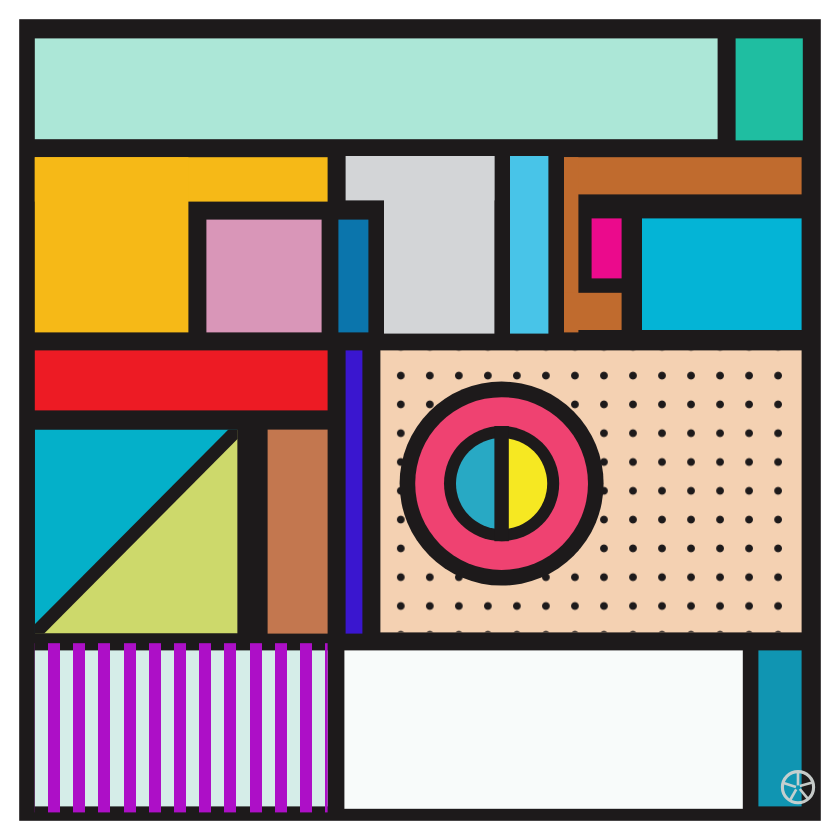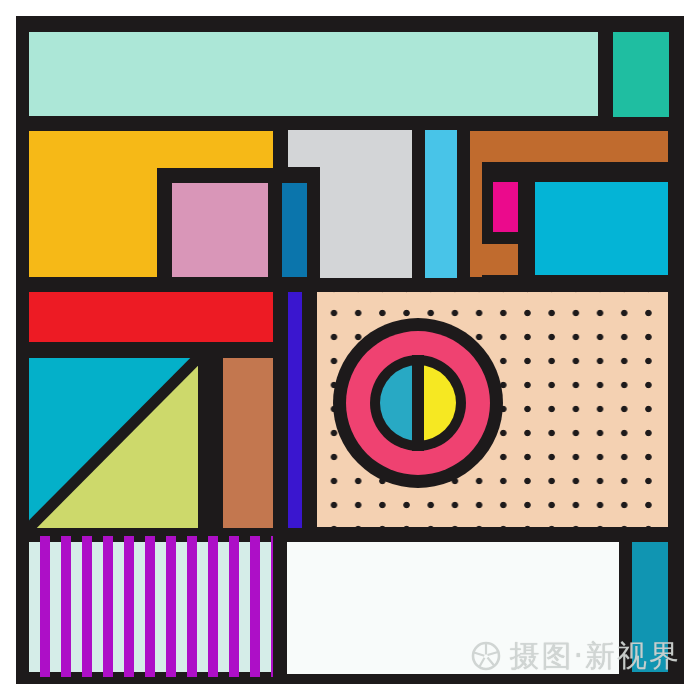--- a/index.html
+++ b/index.html
@@ -68,14 +68,13 @@
 
 <div id="watermark" style="color: rgb(206, 211, 209);">
   <svg width="32" height="32" viewBox="0 0 32 32" fill="none" stroke="currentColor">
     <circle cx="16" cy="16" r="13" stroke-width="2.6"></circle>
     <path stroke-width="2.2" d="M16 3.5 L16 14.5"></path>
     <path stroke-width="2.2" d="M28 12 L17.5 15"></path>
     <path stroke-width="2.2" d="M24.5 26 L17.5 17.5"></path>
     <path stroke-width="2.2" d="M9 27.5 L14.5 17.8"></path>
     <path stroke-width="2.2" d="M4 12.5 L14.3 15.8"></path>
   </svg>
-  <span>摄图·新视界</span>
 </div>
 
 </body></html>

